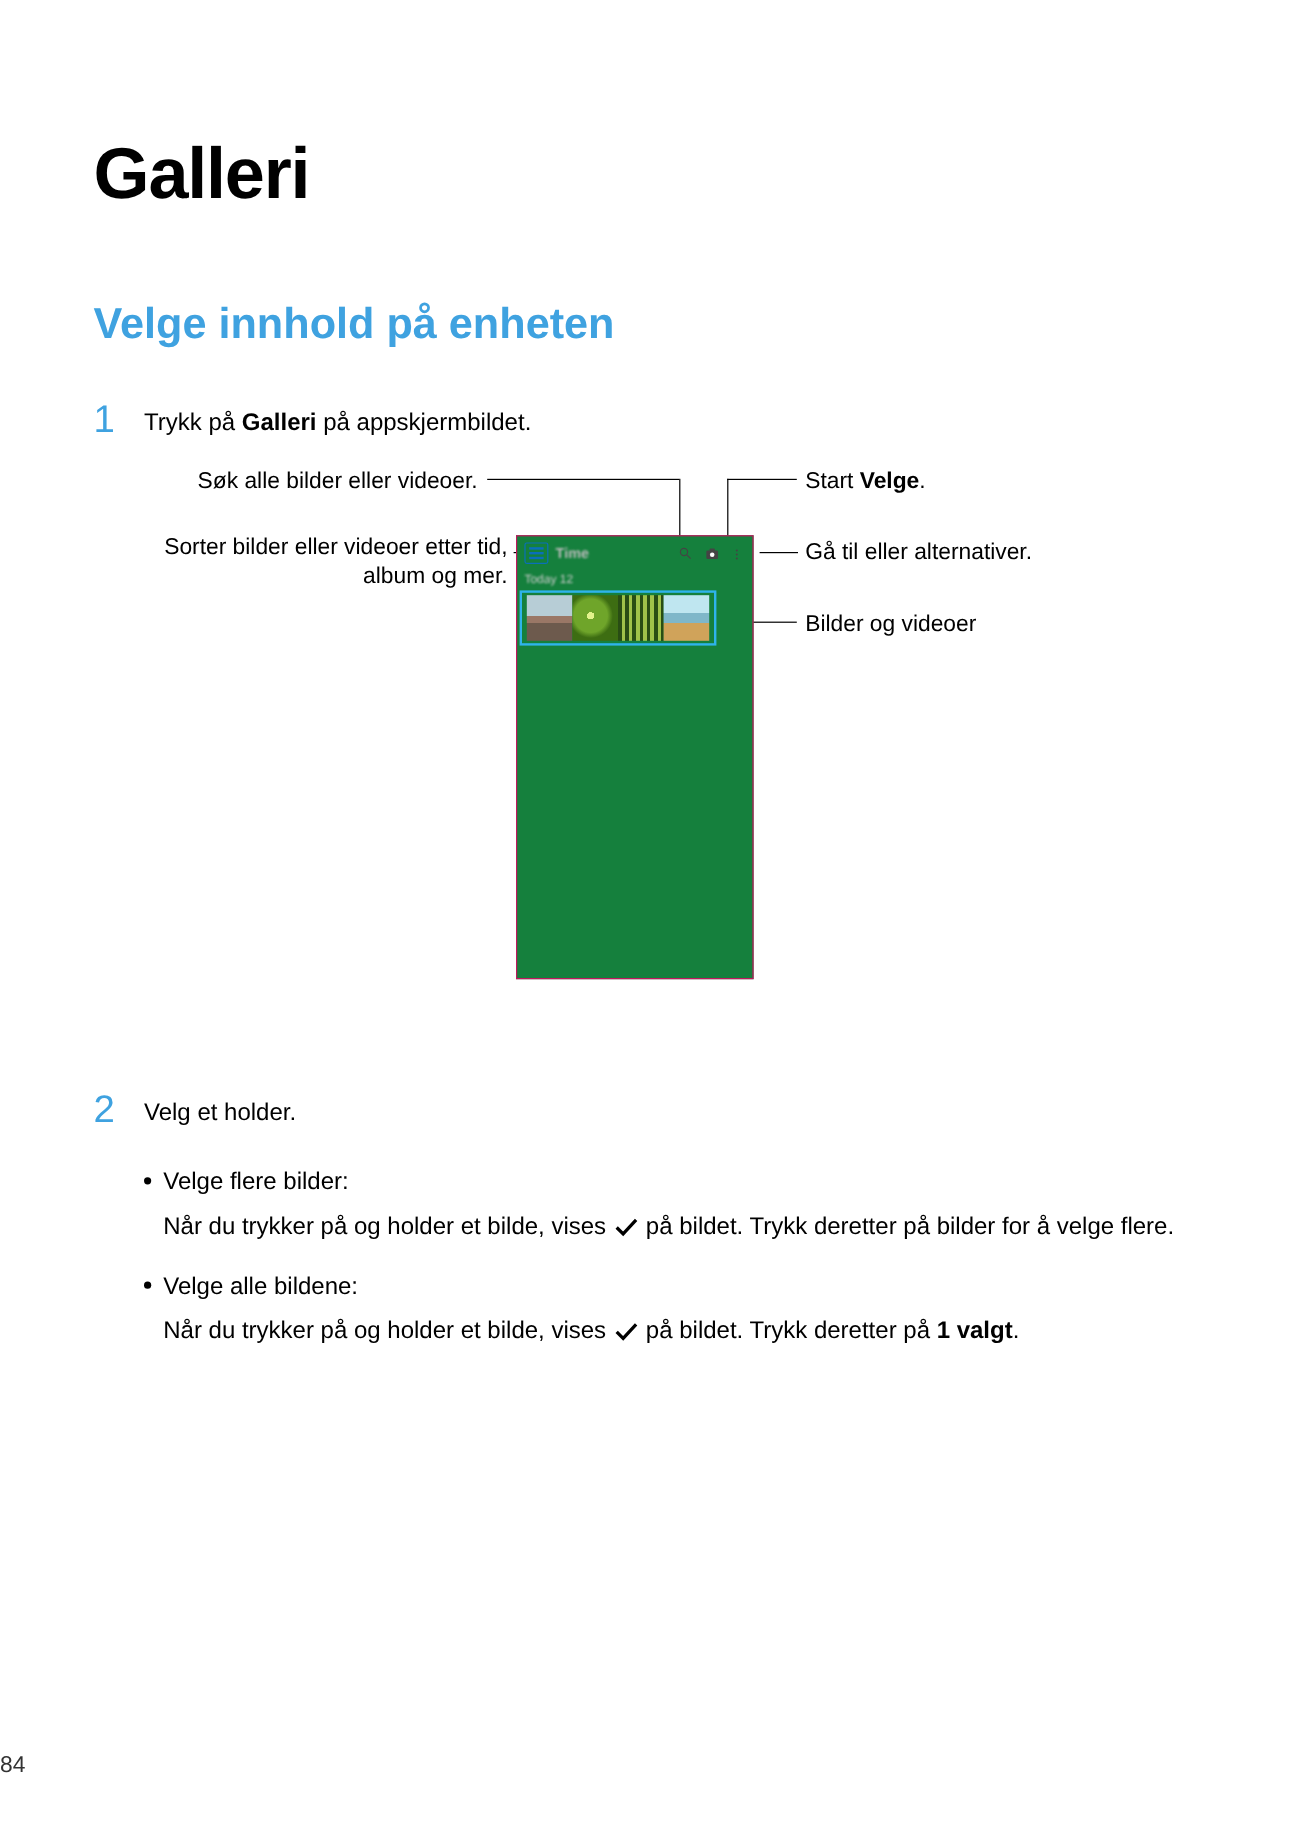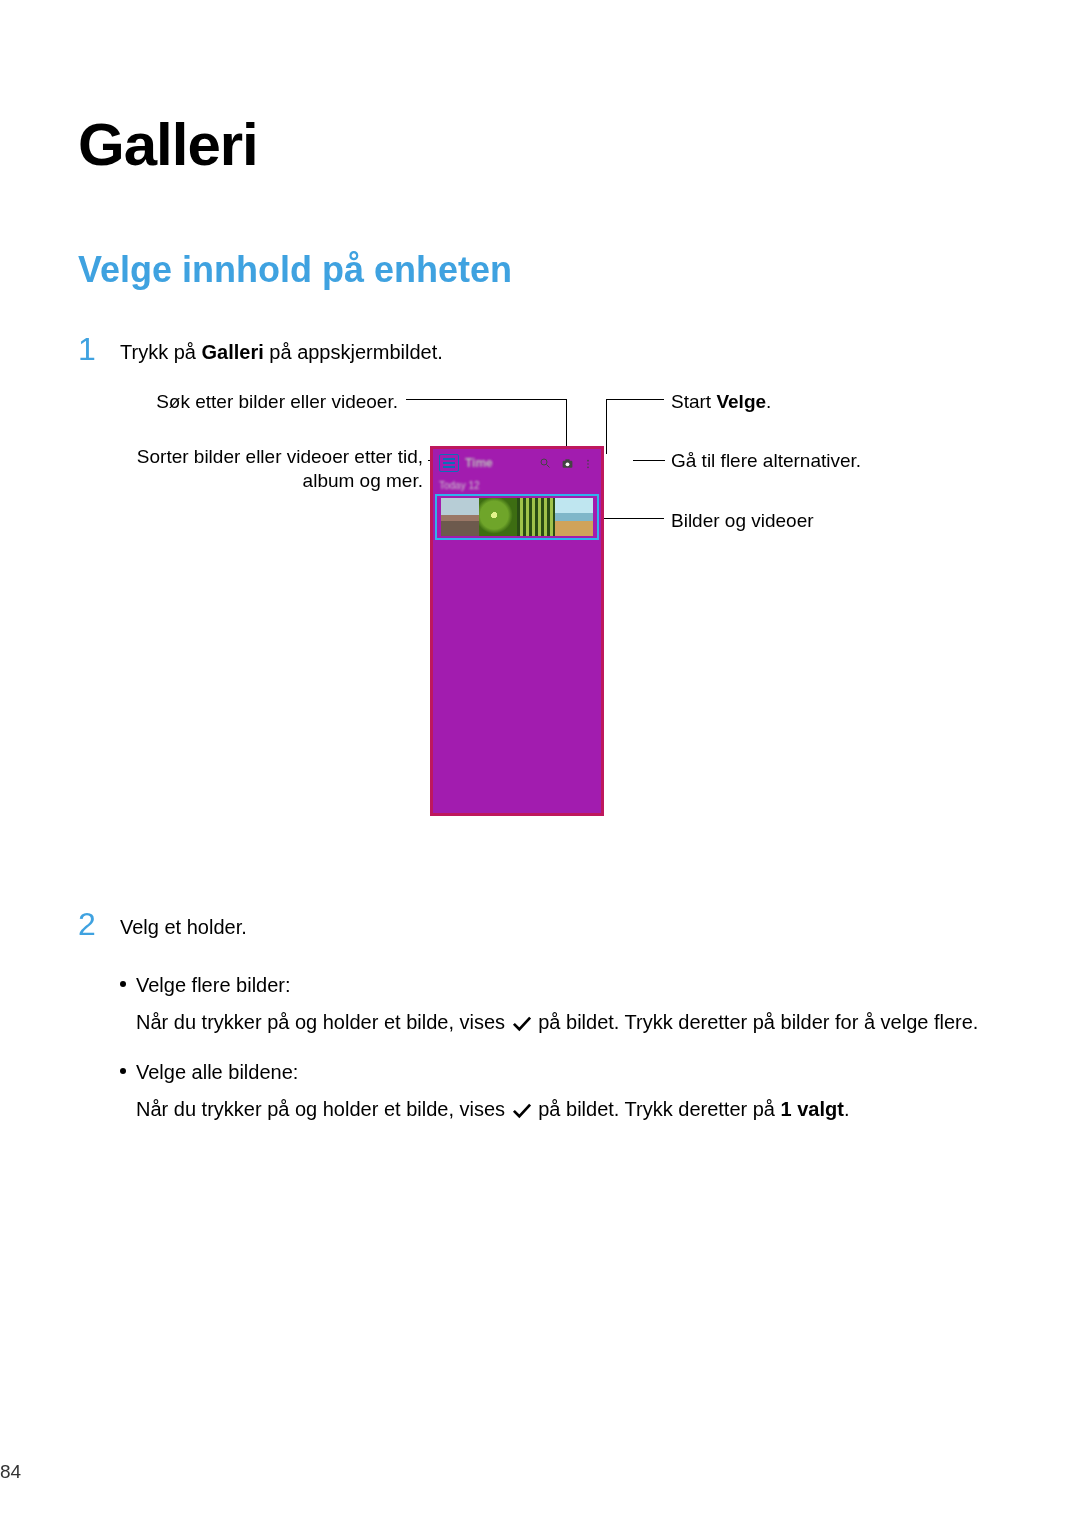--- a/index.html
+++ b/index.html
@@ -11,22 +11,22 @@
 
   .step { display: flex; align-items: flex-start; margin-top: 40px; }
   .step-num { font-size: 32px; color: #3fa2e0; width: 42px; flex: none; font-weight: 400; }
   .step-body { font-size: 20px; line-height: 1.5; padding-top: 6px; }
   .step-body b { font-weight: 700; }
 
   .diagram { position: relative; width: 100%; height: 480px; margin-top: 18px; }
 
   
   .phone {
-    position: absolute; left: 352px; top: 60px; width: 174px; height: 370px;
-    border: 3px solid #be185d; background: #a21caf;
+    position: absolute; left: 352px; top: 60px; width: 198px; height: 370px;
+    border: 1px solid #be185d; background: #15803d;
   }
   .phone-top { display: flex; align-items: center; height: 28px; padding: 0 6px; gap: 6px; }
   .hamburger {
     width: 20px; height: 18px; border: 1.5px solid #0a6fb9; border-radius: 2px;
     display: flex; flex-direction: column; justify-content: space-around; padding: 2px 3px;
   }
   .hamburger span { display: block; height: 1.5px; background: #0a6fb9; }
   .time-label { color: #bbb; font-size: 12px; font-weight: 600; filter: blur(1px); }
   .icon-area { margin-left: auto; display: flex; gap: 10px; align-items: center; }
   .icon { width: 12px; height: 12px; }
@@ -68,35 +68,35 @@
 
   <div class="step">
     <div class="step-num">1</div>
     <div class="step-body">
       <span>Trykk på </span><b>Galleri</b><span> på appskjermbildet.</span>
     </div>
   </div>
 
   <div class="diagram">
 
-    <div class="callout left" style="left:0; top:3px; width:320px;">Søk etter bilder eller videoer.</div>
+    <div class="callout left" style="left:0; top:3px; width:320px;">Søk alle bilder eller videoer.</div>
     <div class="rule rule-h" style="left:328px; top:13px; width:160px;"></div>
     <div class="rule rule-v" style="left:488px; top:13px; height:55px;"></div>
 
     <div class="callout left" style="left:0; top:58px; width:345px;">Sorter bilder eller videoer etter tid,</div>
     <div class="callout left" style="left:0; top:82px; width:345px;">album og mer.</div>
     <div class="rule rule-h" style="left:350px; top:74px; width:7px;"></div>
 
     <div class="callout" style="left:593px; top:3px;">
       <span>Start </span><b>Velge</b><span>.</span>
     </div>
     <div class="rule rule-v" style="left:528px; top:13px; height:55px;"></div>
     <div class="rule rule-h" style="left:528px; top:13px; width:58px;"></div>
 
-    <div class="callout" style="left:593px; top:62px;">Gå til flere alternativer.</div>
+    <div class="callout" style="left:593px; top:62px;">Gå til eller alternativer.</div>
     <div class="rule rule-h" style="left:555px; top:74px; width:32px;"></div>
 
     <div class="callout" style="left:593px; top:122px;">Bilder og videoer</div>
     <div class="rule rule-h" style="left:520px; top:132px; width:66px;"></div>
 
     <div class="phone">
       <div class="phone-top">
         <div class="hamburger">
             <span></span>
             <span></span>

